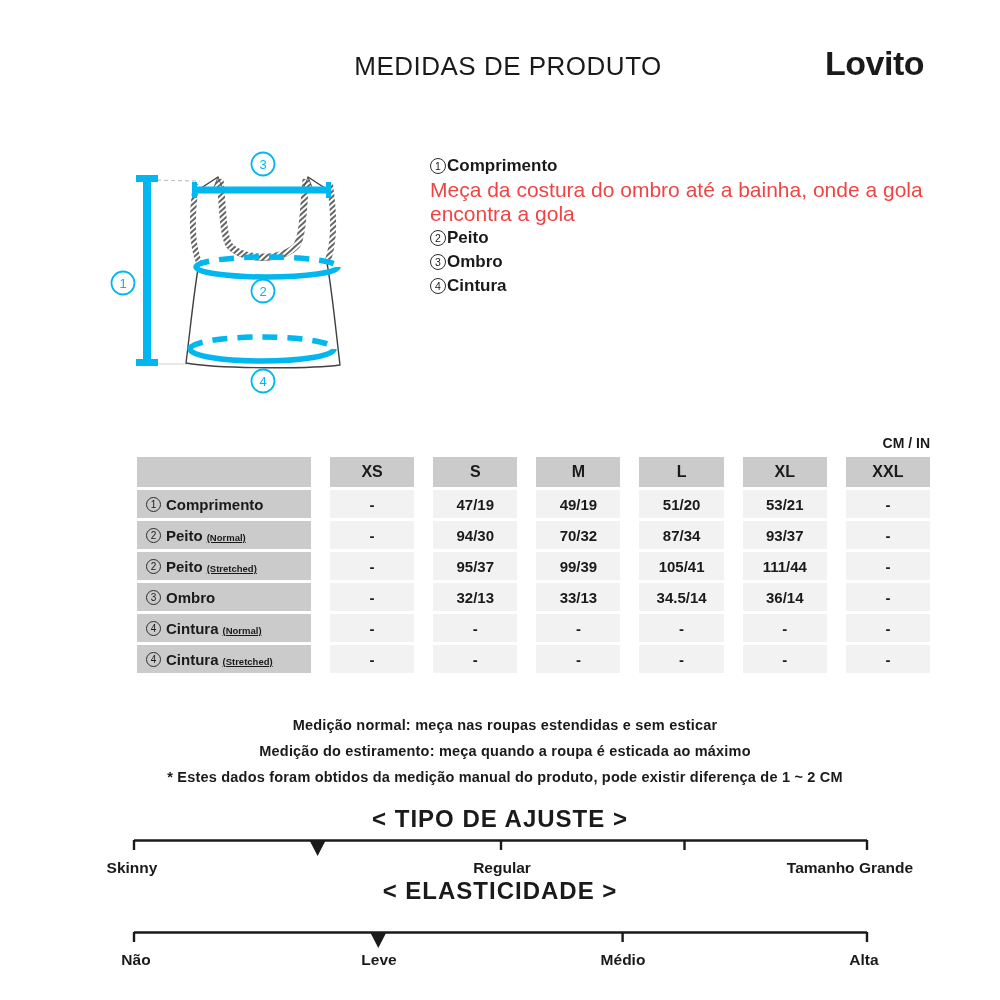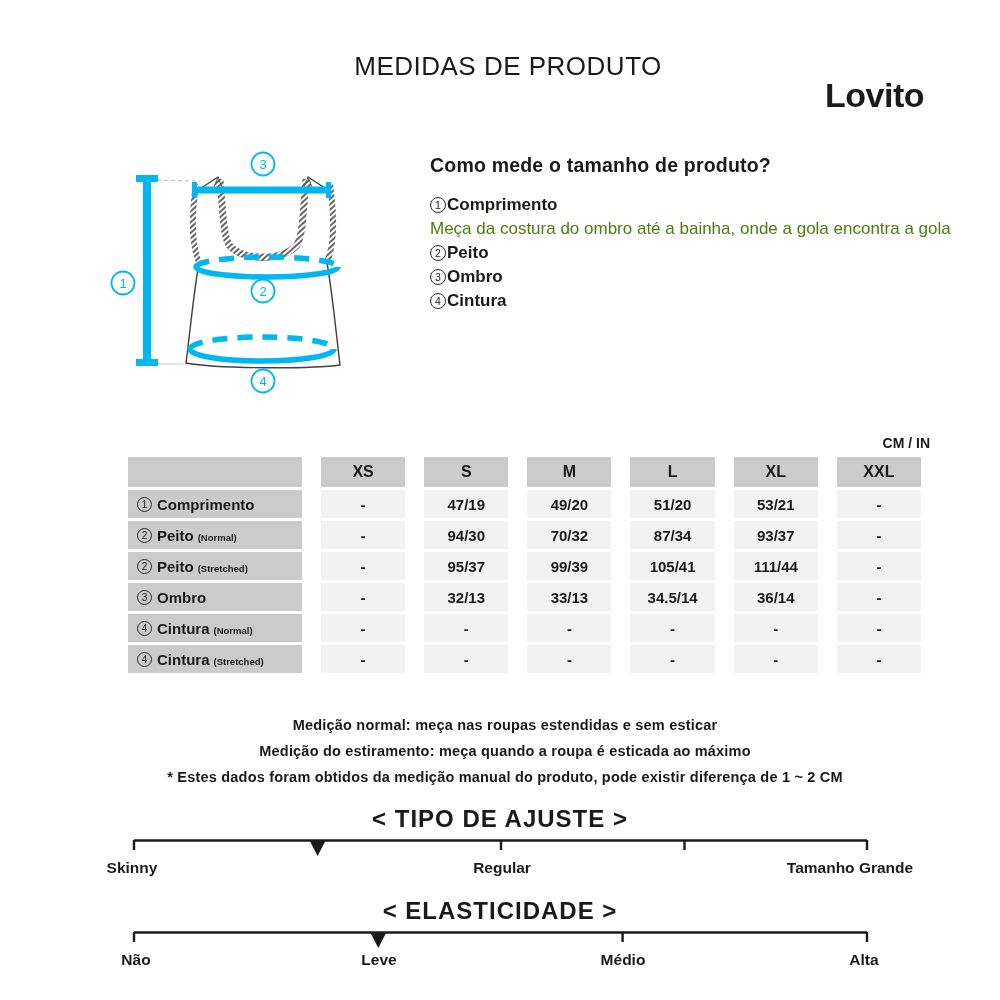--- a/index.html
+++ b/index.html
@@ -3,55 +3,55 @@
 <meta charset="utf-8">
 <style>
   * { margin:0; padding:0; box-sizing:border-box; }
   html,body { background:#fff; }
   body { font-family:"Liberation Sans", sans-serif; color:#1a1a1a; }
   .page { position:relative; width:1000px; height:1000px; background:#fff; overflow:hidden; }
 
   
   .title { position:absolute; top:51px; left:0; width:1000px; text-align:center;
            font-size:26px; font-weight:normal; letter-spacing:.5px;padding-left:16px; }
-  .brand { position:absolute; top:44px; right:76px; font-size:34px; font-weight:bold; letter-spacing:-.5px;margin-top:32px; }
+  .brand { position:absolute; top:44px; right:76px; font-size:34px; font-weight:bold; letter-spacing:-.5px; }
 
   
   .diagram { position:absolute; left:90px; top:150px; }
 
   
   .guide { position:absolute; left:430px; top:154px; width:548px; }
   .guide h2 { font-size:19.5px; font-weight:bold; margin-bottom:16px; letter-spacing:.2px; }
   .g-label { font-size:17px; font-weight:bold; line-height:24px; display:flex; align-items:center; gap:1px; }
-  .g-desc  { font-size:17px; color:#4d7c0f; line-height:24px; }
+  .g-desc  { font-size:21px; color:#ef4444; line-height:24px; }
   .circled { display:inline-flex; align-items:center; justify-content:center;
              width:16px; height:16px; border:1.2px solid #2c2c2c; border-radius:50%;
              font-size:10.5px; font-weight:normal; flex:none; }
 
   
   .unit-label { position:absolute; top:435px; right:70px; font-size:14px; font-weight:bold; }
-  .size-table { position:absolute; left:84px; top:457px; width:837px;
+  .size-table { position:absolute; left:93px; top:457px; width:837px;
                 display:grid; grid-template-columns:174px repeat(6,1fr);
                 grid-auto-rows:28px; grid-template-rows:30px; gap:3px 19px;padding-left:44px; }
   .size-table > div { display:flex; align-items:center; justify-content:center;
                       font-weight:bold; font-size:15px; background:#f2f2f2; }
   .size-table .th { background:#cbcbcb; font-size:16px; }
   .size-table .t-label { background:#cbcbcb; justify-content:flex-start; padding-left:9px; gap:5px; }
   .t-label .circled { width:15px; height:15px; font-size:10px; }
-  .t-sub { font-size:9.5px; font-weight:bold; position:relative; top:2.5px; margin-left:-1px; }
+  .t-sub { font-size:9.5px; font-weight:bold; position:relative; top:2.5px; margin-left:-1px;text-decoration:underline; }
 
   
   .notes { position:absolute; left:5px; top:712px; width:1000px; text-align:center;
            font-size:14.5px; font-weight:bold; line-height:26px; letter-spacing:.2px; }
 
   
   .scale-heading { position:absolute; left:0; width:1000px; text-align:center;
                    font-size:24px; font-weight:bold; letter-spacing:1px; }
   .fit-heading  { top:805px; }
-  .ela-heading  { top:897px; }
+  .ela-heading  { top:877px; }
   .scale-svg { position:absolute; left:0; }
   .fit-svg { top:836px; }
   .ela-svg { top:928px; }
   .scale-svg text { font-size:15.5px; font-weight:bold; fill:#1a1a1a; }
 </style>
 </head>
 <body>
 
 <div class="page">
 
@@ -106,21 +106,20 @@
       <circle cx="173" cy="14" r="11.5" fill="#ffffff" stroke="#00b7ef" stroke-width="1.8"></circle>
       <text x="173" y="19" text-anchor="middle" font-size="13" fill="#00b7ef">3</text>
     </g>
     <g>
       <circle cx="173" cy="231" r="11.5" fill="#ffffff" stroke="#00b7ef" stroke-width="1.8"></circle>
       <text x="173" y="236" text-anchor="middle" font-size="13" fill="#00b7ef">4</text>
     </g>
   </svg>
 
   <div class="guide">
-    <h2>Como mede o tamanho de produto?</h2>
 
     <div class="g-label">
       <span class="circled">1</span>
       <span>Comprimento</span>
     </div>
     <div class="g-desc">Meça da costura do ombro até a bainha, onde a gola encontra a gola</div>
 
     <div class="g-label">
       <span class="circled">2</span>
       <span>Peito</span>
@@ -148,21 +147,21 @@
     <div class="th">XL</div>
     <div class="th">XXL</div>
 
     <div class="t-label">
       <span class="circled">1</span>
       <span>Comprimento</span>
         <span class="t-sub"></span>
     </div>
     <div class="td">-</div>
     <div class="td">47/19</div>
-    <div class="td">49/20</div>
+    <div class="td">49/19</div>
     <div class="td">51/20</div>
     <div class="td">53/21</div>
     <div class="td">-</div>
 
     <div class="t-label">
       <span class="circled">2</span>
       <span>Peito</span>
         <span class="t-sub">(Normal)</span>
     </div>
     <div class="td">-</div>

